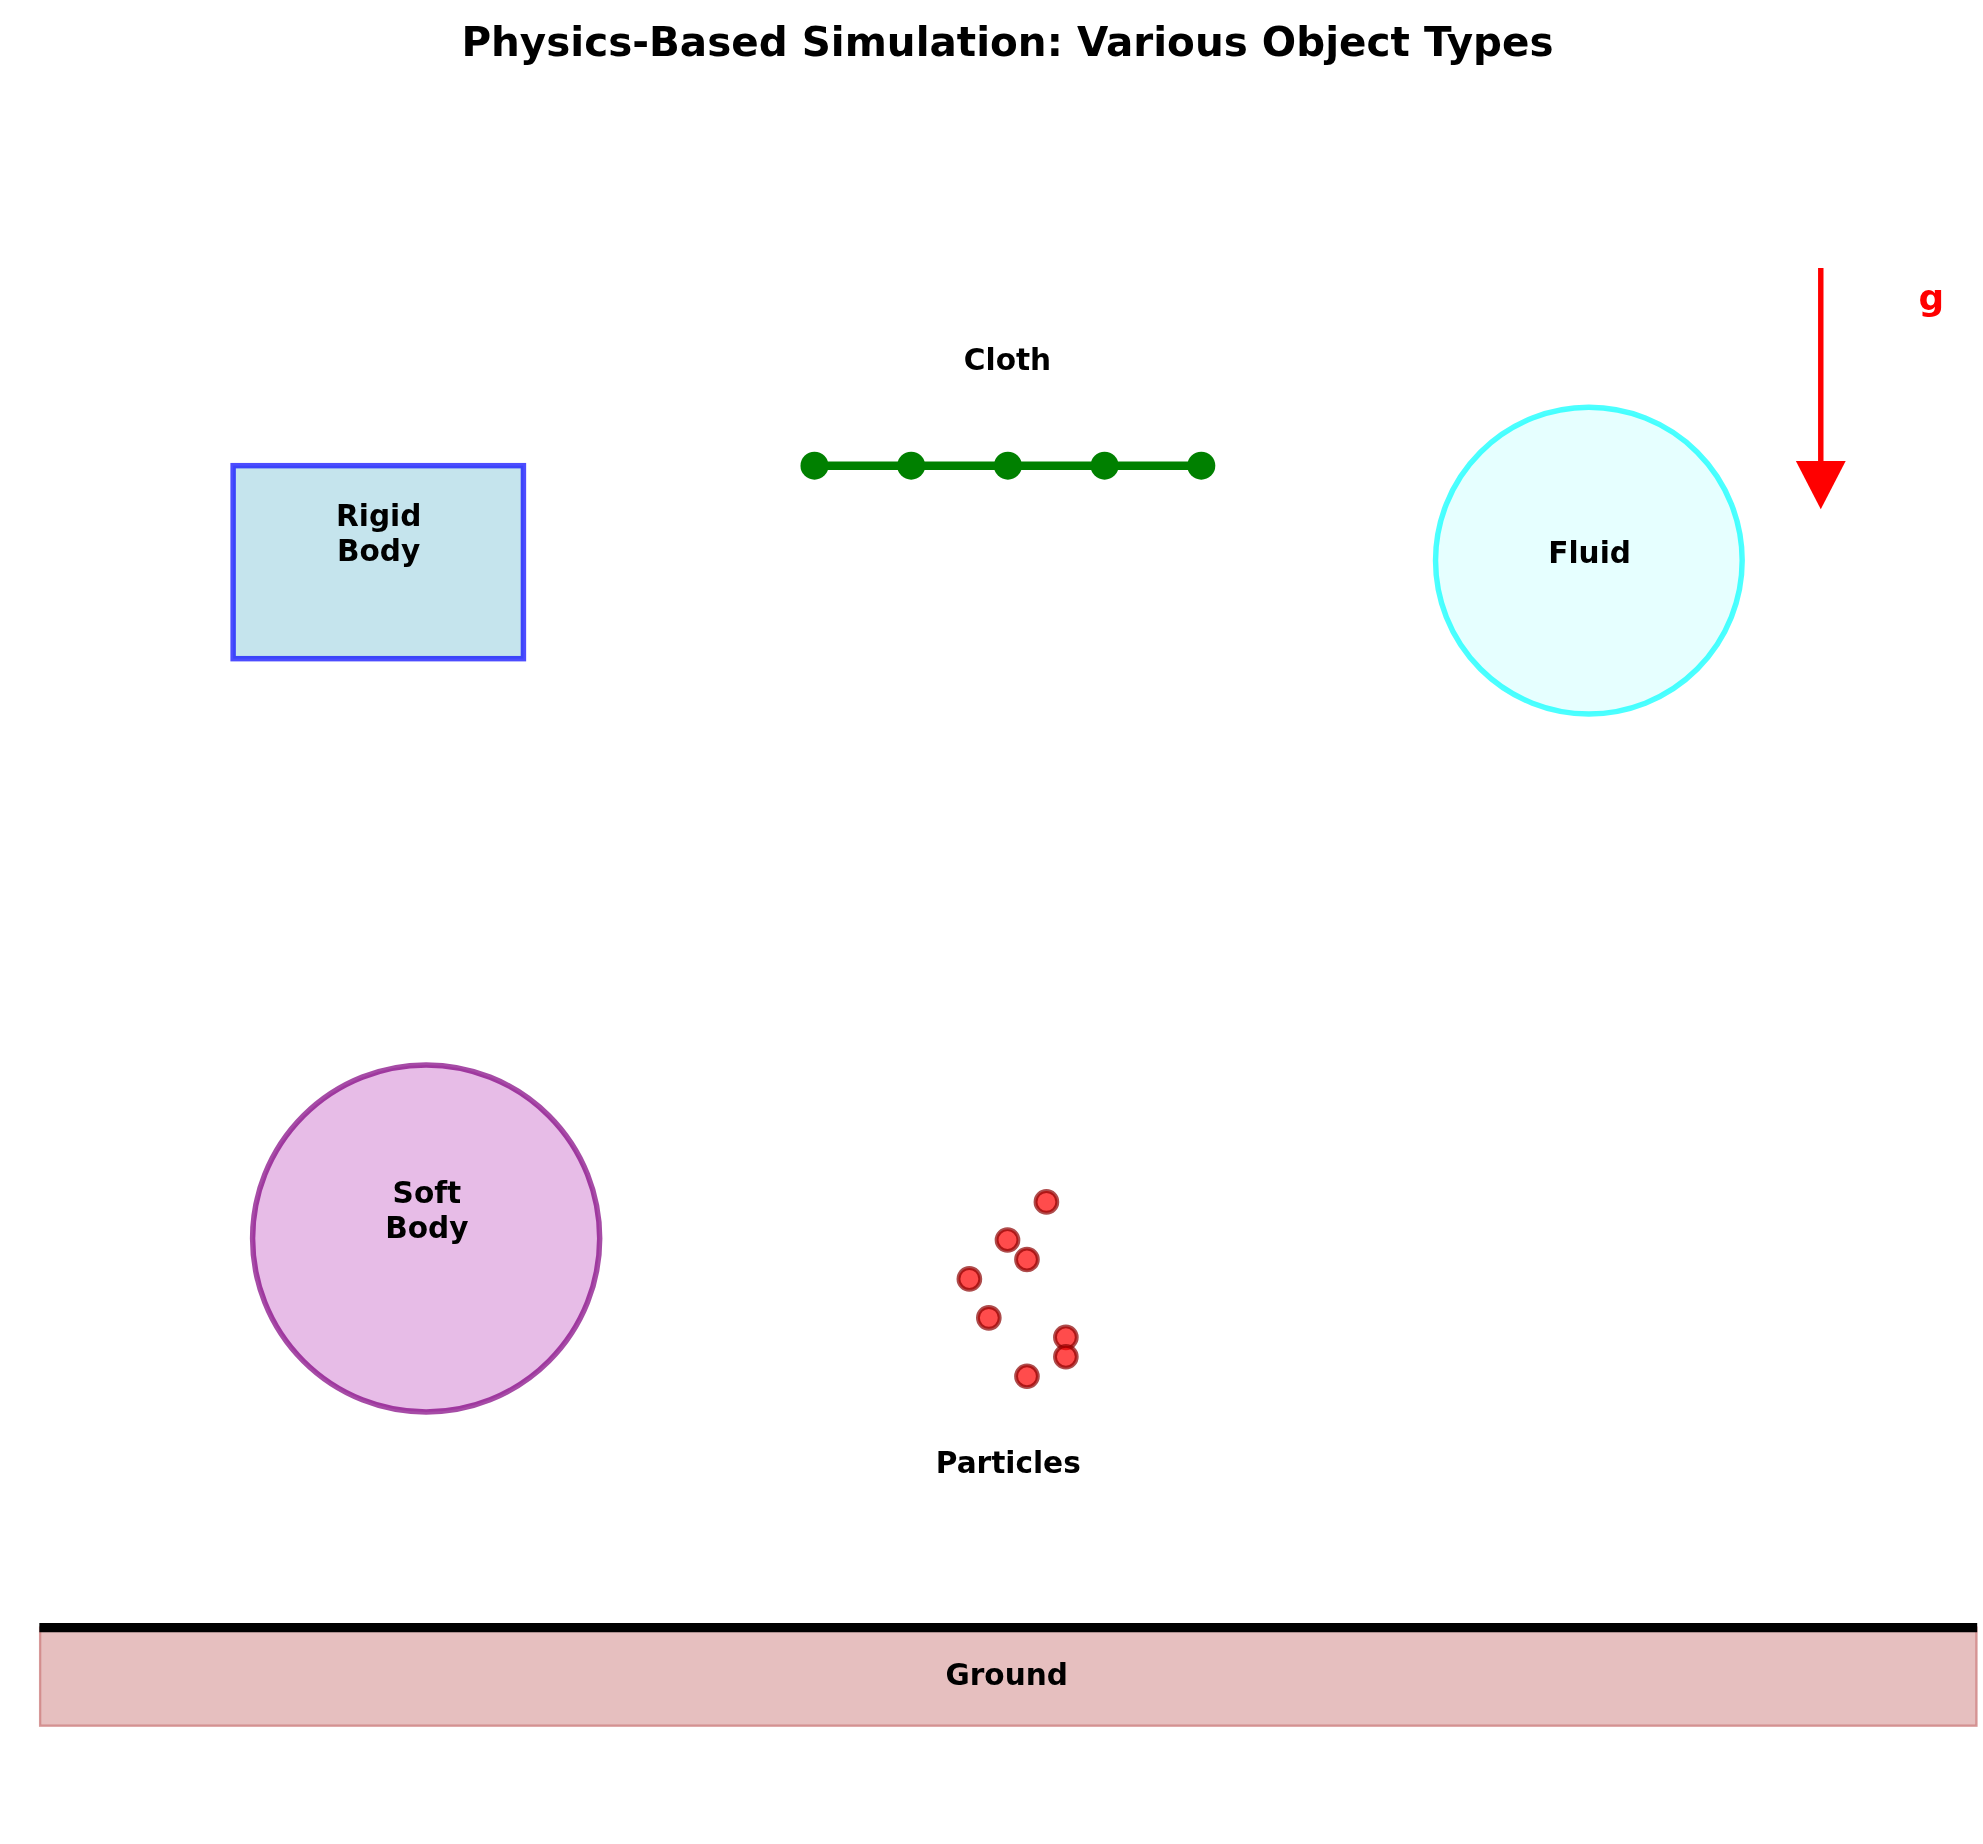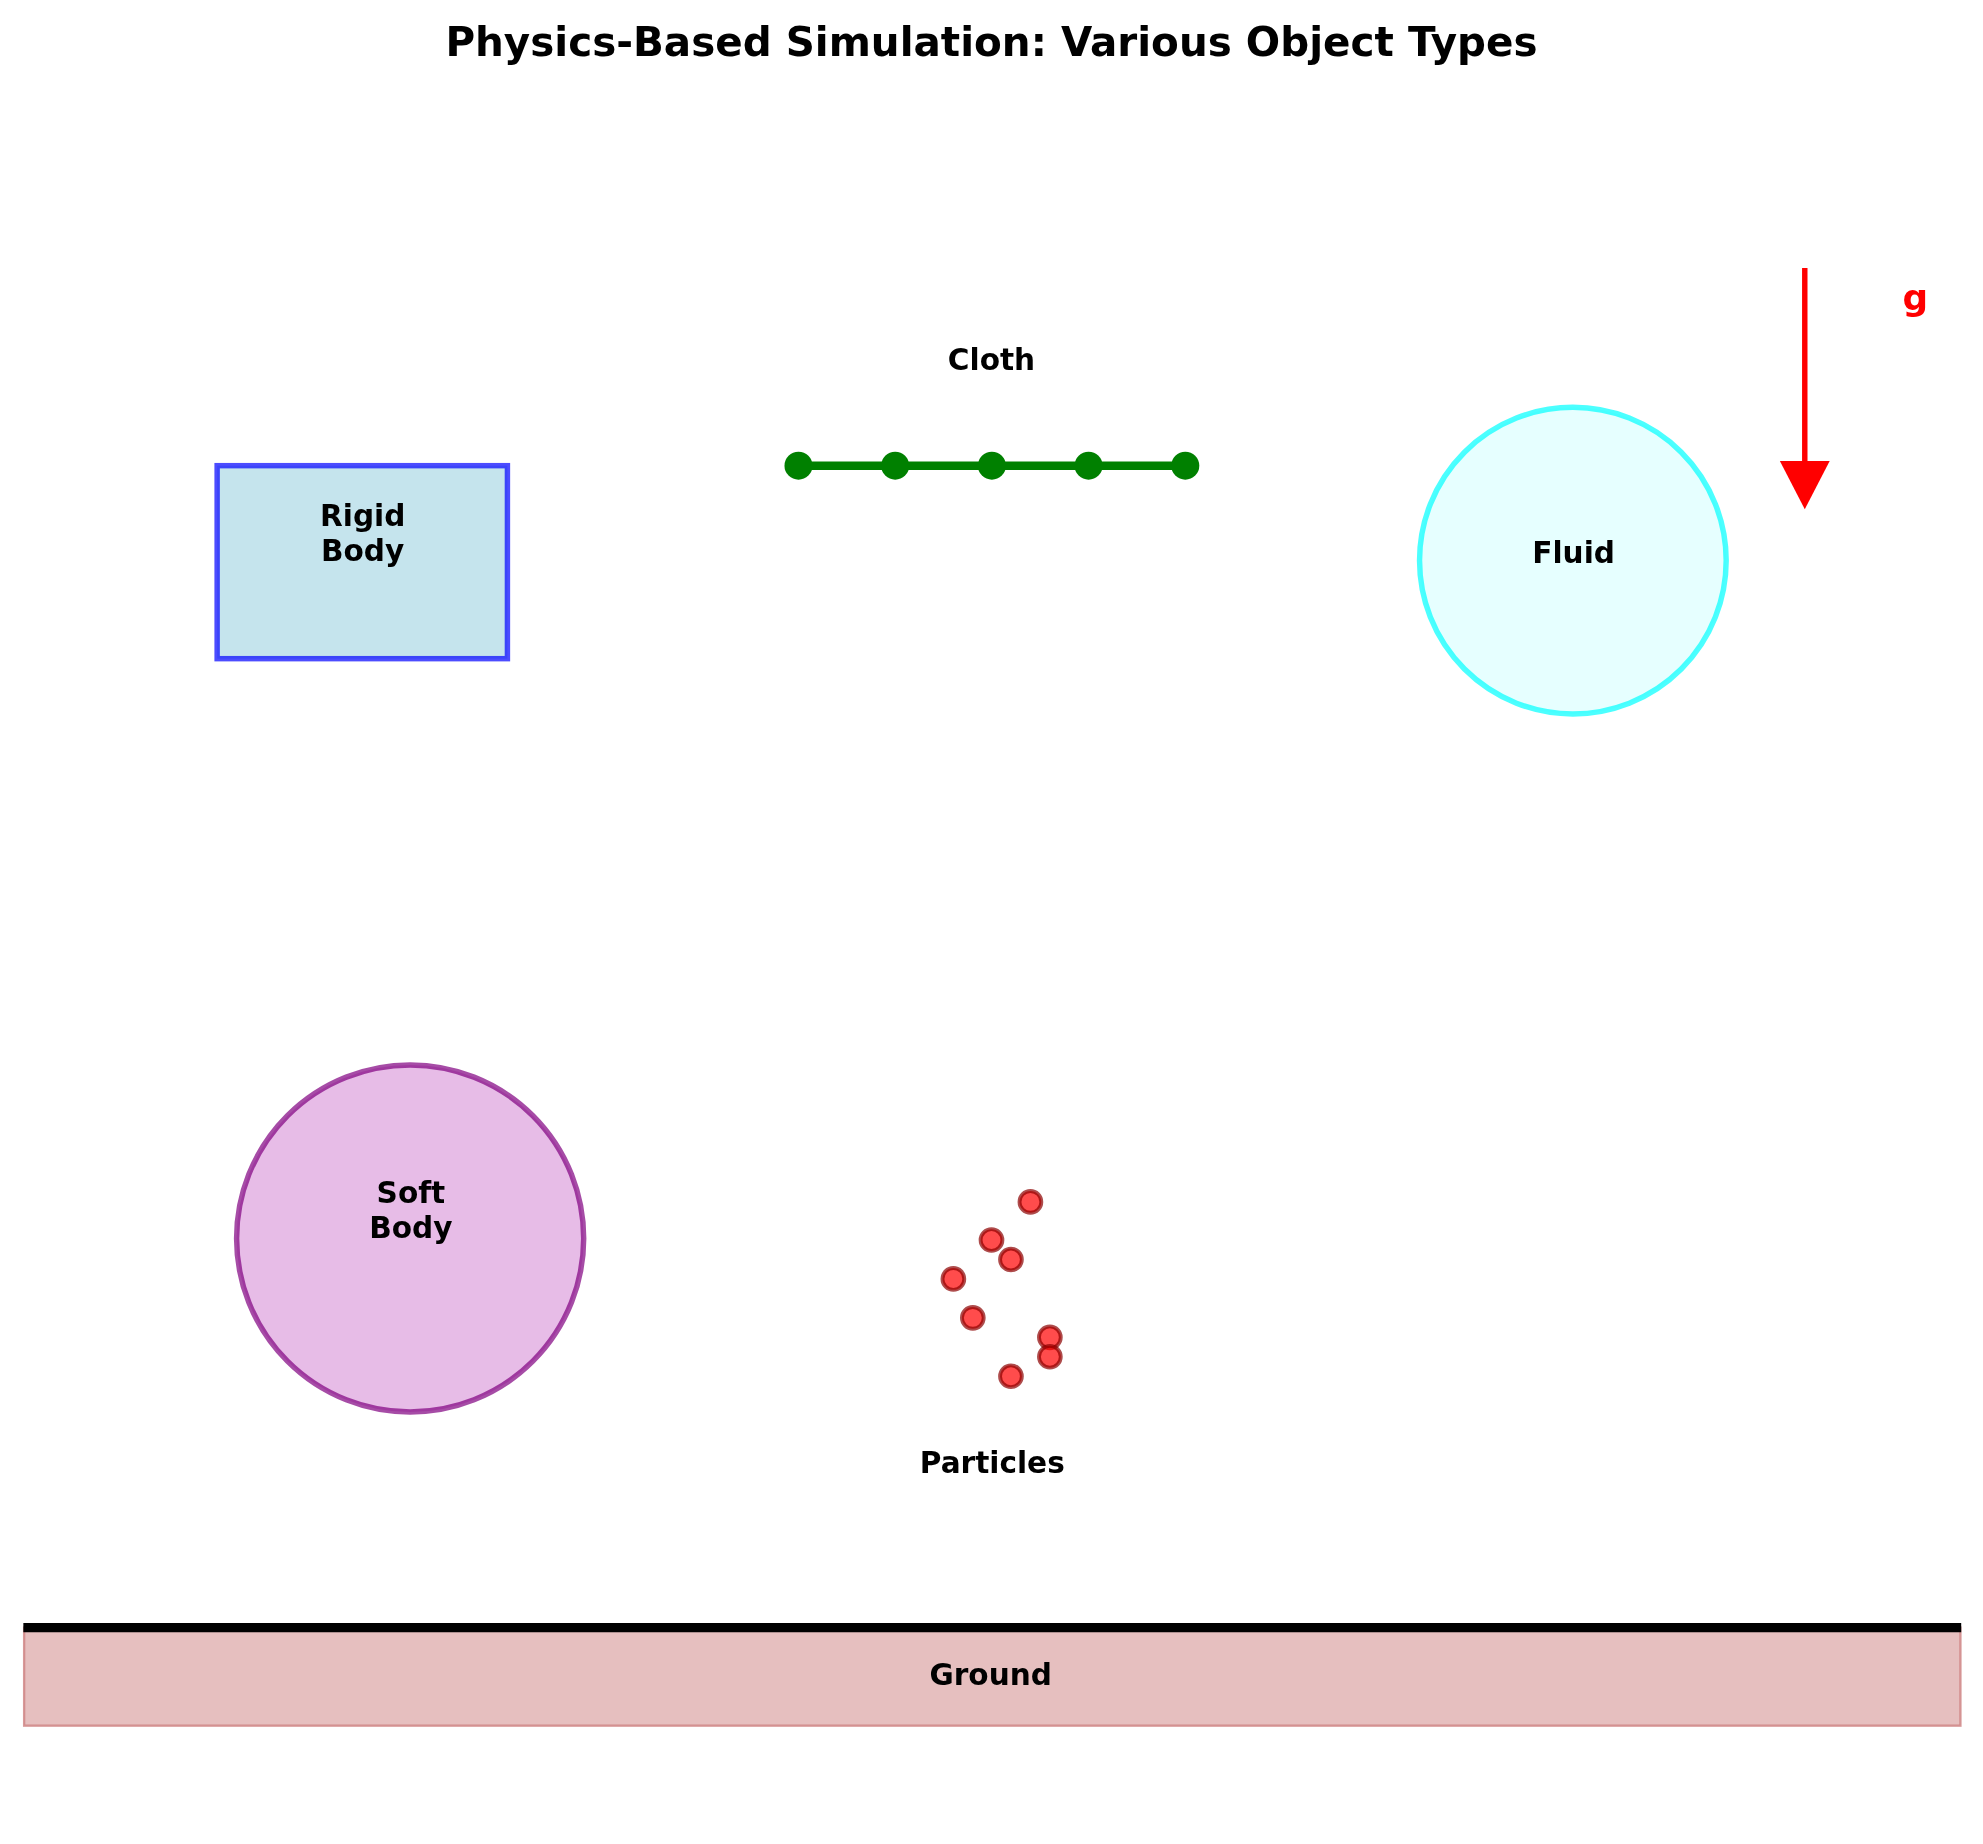--- a/index.html
+++ b/index.html
@@ -1,17 +1,17 @@
 <!DOCTYPE html>
 <html style="font-size:12.5px"><head>
 <meta charset="utf-8">
 <style>
   html, body { margin: 0; padding: 0; background: #ffffff; }
   body { width: 1983px; height: 1845px; overflow: hidden; }
-  #stage { position: absolute; left: 0; top: 0; width: 1753px; height: 1845px; }
+  #stage { position: absolute; left: 16px; top: 0; width: 1753px; height: 1845px; }
   svg text { font-family: "DejaVu Sans", sans-serif; font-weight: bold; }
   .title { font-size: 52px; fill: #000; }
   .label { font-size: 38px; fill: #000; }
   .glabel { font-size: 46px; }
 </style>
 </head>
 <body>
 
 <div id="stage">
 <svg id="scene" width="1983" height="1845" viewBox="0 0 2548 2370" xmlns="http://www.w3.org/2000/svg">

